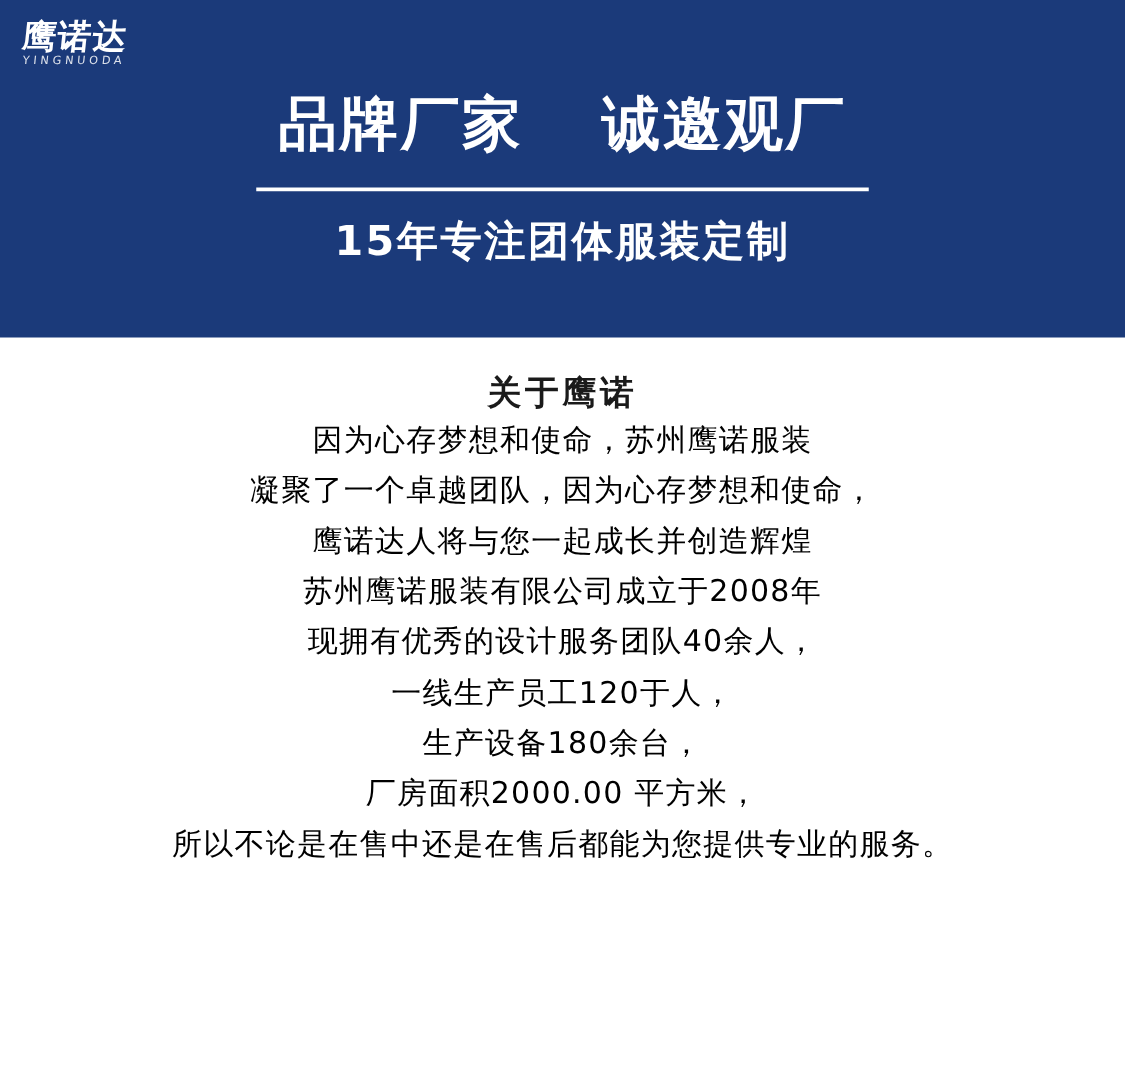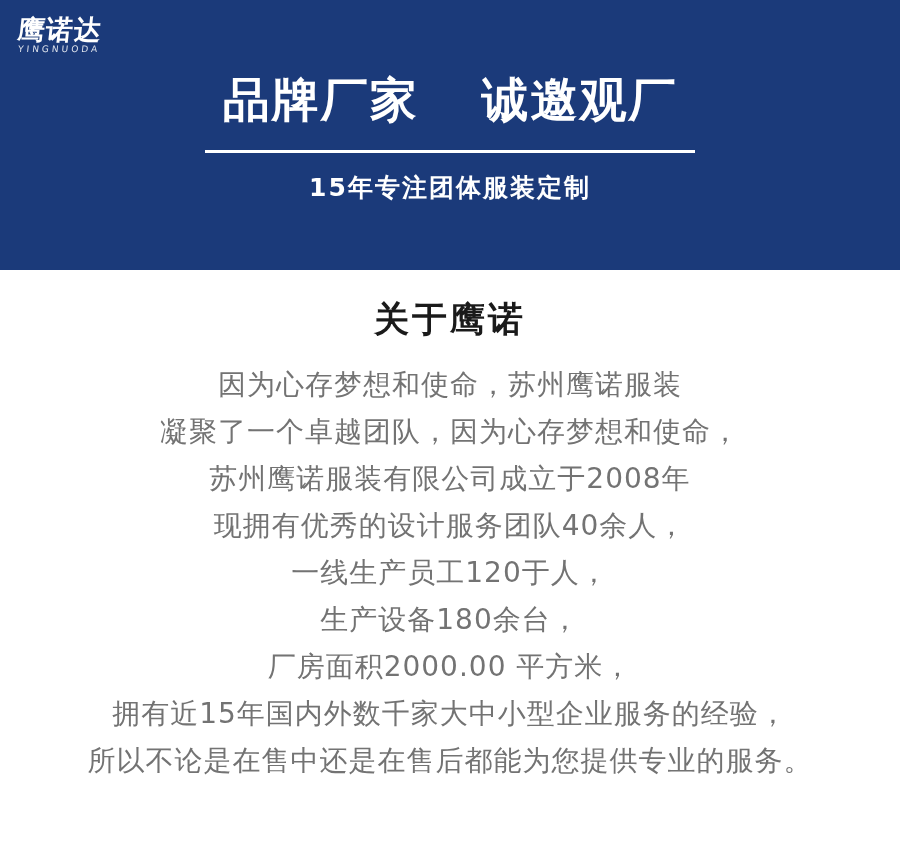--- a/index.html
+++ b/index.html
@@ -83,47 +83,46 @@
     width: 26px;
   }
   .banner-rule {
     width: 490px;
     height: 3px;
     background: #ffffff;
     margin: 22px 0 18px 0;
   }
   .banner-subtitle {
     color: #ffffff;
-    font-size: 25px;
+    font-size: 33px;
     font-weight: bold;
     letter-spacing: 2px;
     white-space: nowrap;
   }
 
   
   .about {
     width: 900px;
     padding: 26px 0 18px 0;
     box-sizing: border-box;
     text-align: center;
     background: #ffffff;
   }
   .about-heading {
-    font-size: 35px;
+    font-size: 27px;
     font-weight: bold;
     color: #1a1a1a;
     letter-spacing: 3px;
-    margin-bottom: 18px;
   }
   .about-lines {
     display: block;
   }
   .about-line {
-    font-size: 28px;
-    color: #737373;
+    font-size: 24px;
+    color: #000000;
     line-height: 1.68;
     letter-spacing: 1px;
     white-space: nowrap;
   }
 </style>
 </head>
 <body>
 
 <div class="page">
 
@@ -144,23 +143,23 @@
       <div class="banner-subtitle">15年专注团体服装定制</div>
     </div>
 
   </div>
 
   <div class="about">
     <div class="about-heading">关于鹰诺</div>
     <div class="about-lines">
       <div class="about-line">因为心存梦想和使命，苏州鹰诺服装</div>
       <div class="about-line">凝聚了一个卓越团队，因为心存梦想和使命，</div>
+      <div class="about-line">鹰诺达人将与您一起成长并创造辉煌</div>
       <div class="about-line">苏州鹰诺服装有限公司成立于2008年</div>
       <div class="about-line">现拥有优秀的设计服务团队40余人，</div>
       <div class="about-line">一线生产员工120于人，</div>
       <div class="about-line">生产设备180余台，</div>
       <div class="about-line">厂房面积2000.00 平方米，</div>
-      <div class="about-line">拥有近15年国内外数千家大中小型企业服务的经验，</div>
       <div class="about-line">所以不论是在售中还是在售后都能为您提供专业的服务。</div>
     </div>
   </div>
 
 </div>
 
 </body></html>

